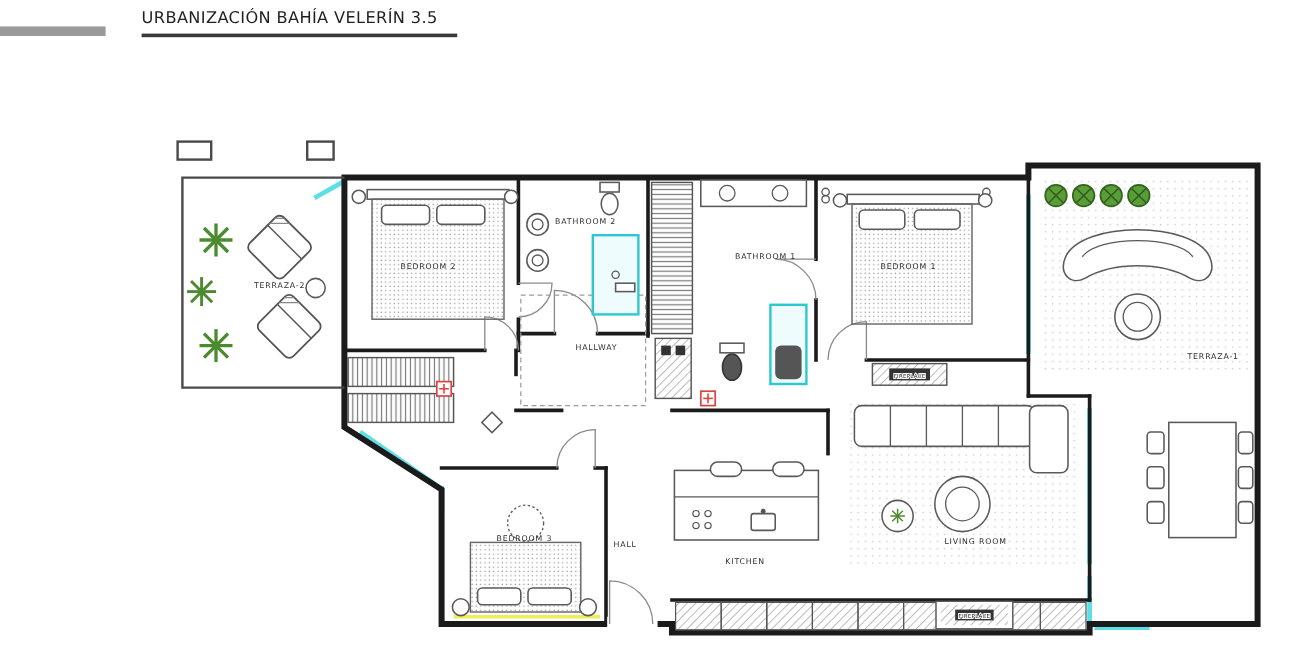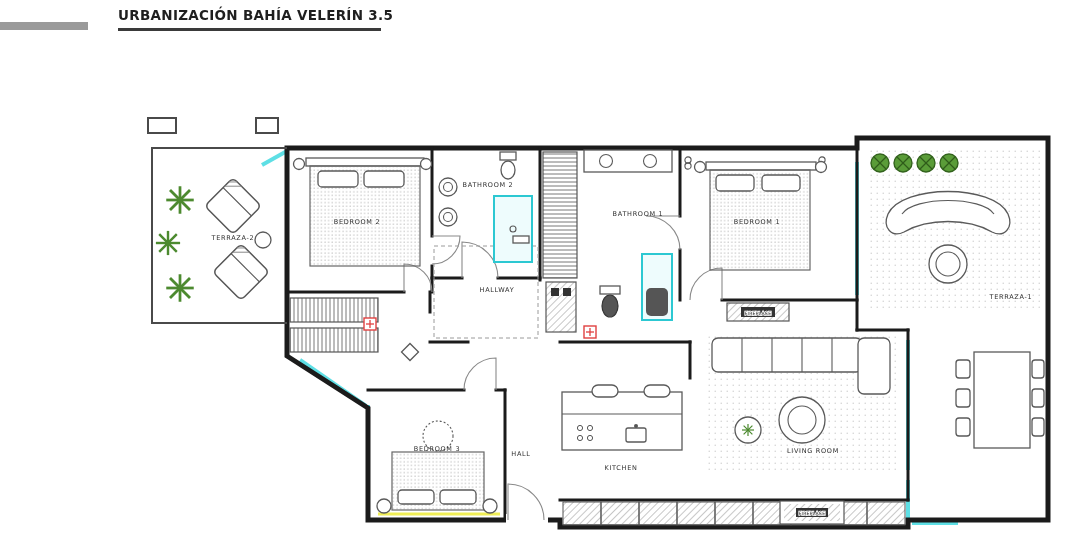--- a/index.html
+++ b/index.html
@@ -1,19 +1,19 @@
 <!DOCTYPE html>
 <html><head>
 <meta charset="utf-8">
 <style>
   html,body{margin:0;padding:0;background:#fff;}
   #stage{position:relative;width:1077px;height:552px;background:#fff;overflow:hidden;
          font-family:"DejaVu Sans",sans-serif;}
   .topbar{position:absolute;left:0;top:22px;width:88px;height:8px;background:#9a9a9a;}
-  .title{position:absolute;left:118px;top:7px;font-size:13.5px;font-weight:bold;
+  .title{position:absolute;left:118px;top:7px;font-size:13.5px;font-weight:normal;
          color:#1f1f1f;letter-spacing:.3px;}
   .title-underline{position:absolute;left:118px;top:28px;width:263px;height:3px;background:#3a3a3a;}
   svg{position:absolute;left:0;top:0;}
   .wall{stroke:#1b1b1b;fill:none;stroke-linecap:square;}
   .wall-ext{stroke-width:5;}
   .wall-int{stroke-width:3;}
   .wall-thin{stroke:#4a4a4a;stroke-width:2;fill:none;}
   .furn{fill:#fff;stroke:#5a5a5a;stroke-width:1.3;}
   .furn-line{stroke:#5a5a5a;fill:none;stroke-width:1.1;}
   .door{stroke:#8a8a8a;stroke-width:1.1;fill:none;}

